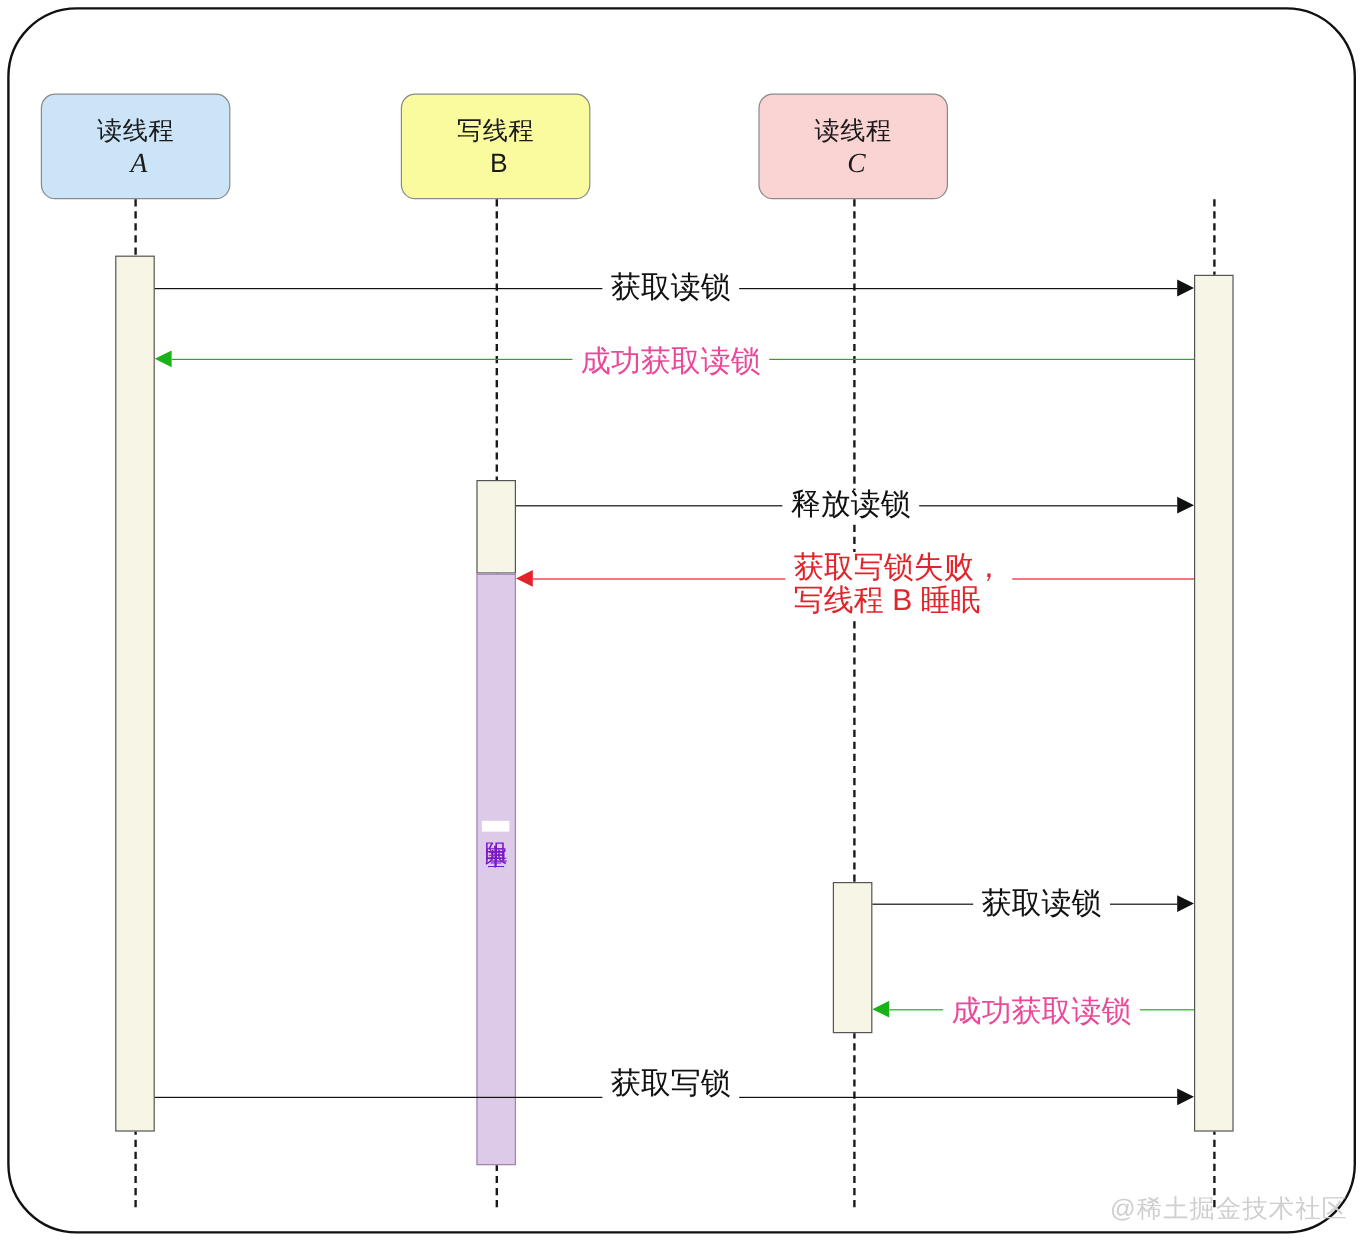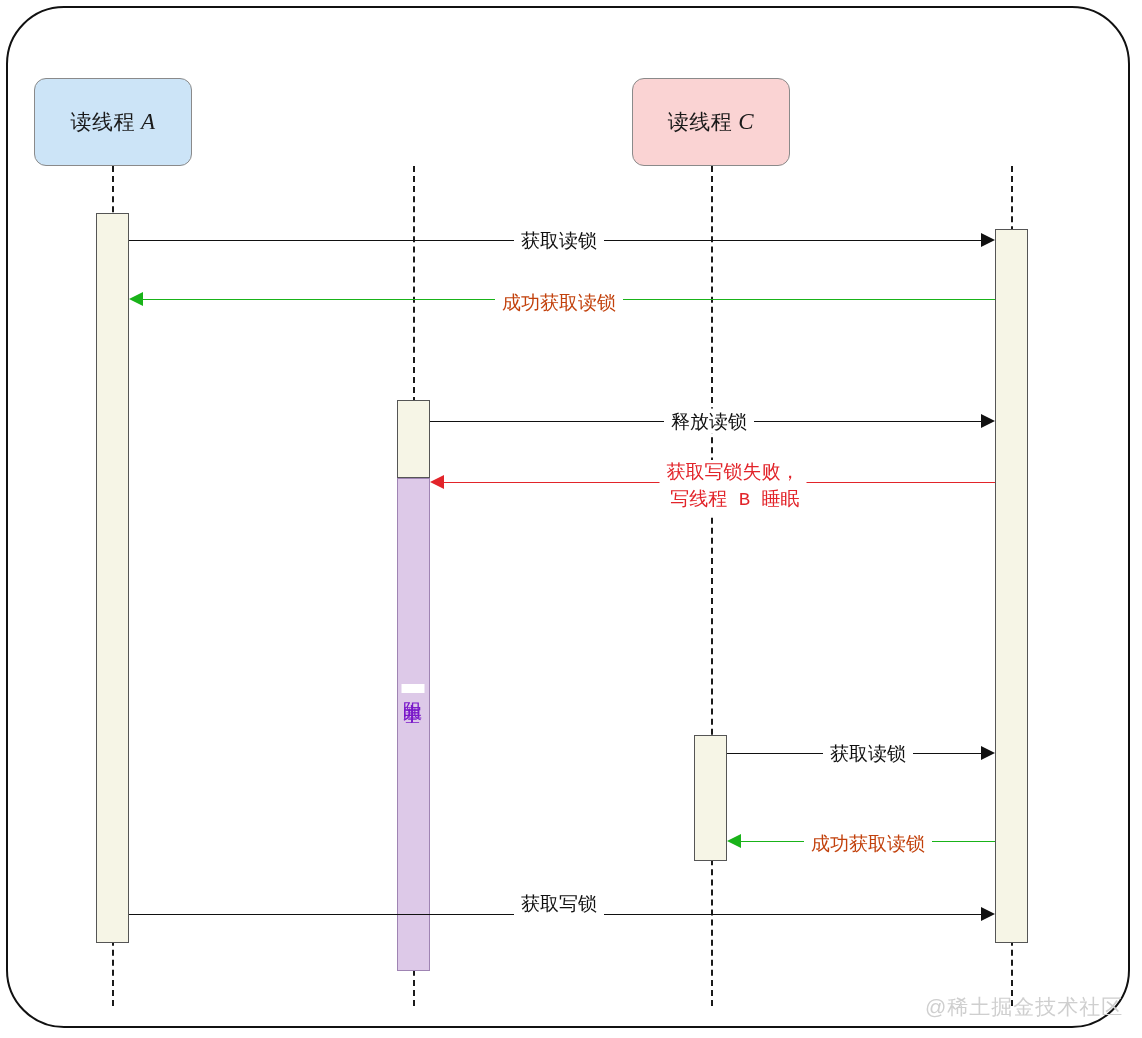--- a/index.html
+++ b/index.html
@@ -33,20 +33,21 @@
     box-sizing: border-box;
     border: 1.6px solid #8a8a8a;
     border-radius: 12px;
     display: flex;
     align-items: center;
     justify-content: center;
     font-size: 21px;
     color: #1a1a1a;
     letter-spacing: 0.5px;
     white-space: nowrap;
+    flex-direction: column;
   }
   .participant .pname-latin {
     font-family: "Liberation Serif", "DejaVu Serif", serif;
     font-style: italic;
     font-size: 23px;
     padding-left: 6px;
   }
   .participant .pname-latin.upright {
     font-style: normal;
     font-family: "Liberation Sans", sans-serif;
@@ -92,28 +93,28 @@
     border-bottom: 7px solid transparent;
     border-right: 14px solid #111111;
   }
   .arrowhead.left.green { border-right-color: #19b319; }
   .arrowhead.left.red   { border-right-color: #e2242a; }
 
   .msg-label {
     position: absolute;
     background: #ffffff;
     padding: 0 7px;
-    font-size: 19px;
+    font-size: 25px;
     color: #111111;
     white-space: nowrap;
     line-height: 25px;
-    text-align: right;
+    text-align: left;
     transform: translate(-50%, -50%);
   }
-  .msg-label.green { color: #c2410c; }
+  .msg-label.green { color: #ec4899; }
   .msg-label.red   { color: #e2242a; }
   .msg-label.two-line { line-height: 27px; }
 
   
   .blocked-label {
     position: absolute;
     writing-mode: vertical-rl;
     text-orientation: upright;
     background: #ffffff;
     color: #7a18c9;
@@ -139,20 +140,24 @@
 
 <div id="canvas">
 
   <div id="outer-frame"></div>
 
   <div class="participant" style="left:34px; top:78px; width:158px; height:88px; background:#cce4f7;">
     <span>读线程</span>
     <span class="pname-latin">A</span>
   </div>
 
+  <div class="participant" style="left:334px; top:78px; width:158px; height:88px; background:#fafa9e;">
+    <span>写线程</span>
+    <span class="pname-latin upright">B</span>
+  </div>
 
   <div class="participant" style="left:632px; top:78px; width:158px; height:88px; background:#fad3d3;">
     <span>读线程</span>
     <span class="pname-latin">C</span>
   </div>
 
 
   <div class="lifeline" style="left:112px; top:166px; height:840px;"></div>
   <div class="lifeline" style="left:413px; top:166px; height:840px;"></div>
   <div class="lifeline" style="left:711px; top:166px; height:840px;"></div>
@@ -176,21 +181,21 @@
   <div class="msg-line green" style="left:143px; top:299px; width:852px;"></div>
   <div class="arrowhead left green" style="left:129px; top:292px;"></div>
   <div class="msg-label green" style="left:559px; top:302px;">成功获取读锁</div>
 
   <div class="msg-line" style="left:430px; top:421px; width:551px;"></div>
   <div class="arrowhead right" style="left:981px; top:414px;"></div>
   <div class="msg-label" style="left:709px; top:421px;">释放读锁</div>
 
   <div class="msg-line red" style="left:444px; top:482px; width:551px;"></div>
   <div class="arrowhead left red" style="left:430px; top:475px;"></div>
-  <div class="msg-label red two-line" style="left:733px; top:487px;font-family:Liberation Mono, monospace;">
+  <div class="msg-label red two-line" style="left:749px; top:487px;">
     <div>获取写锁失败，</div>
     <div>写线程 B 睡眠</div>
   </div>
 
   <div class="msg-line" style="left:727px; top:753px; width:254px;"></div>
   <div class="arrowhead right" style="left:981px; top:746px;"></div>
   <div class="msg-label" style="left:868px; top:753px;">获取读锁</div>
 
   <div class="msg-line green" style="left:741px; top:841px; width:254px;"></div>
   <div class="arrowhead left green" style="left:727px; top:834px;"></div>

